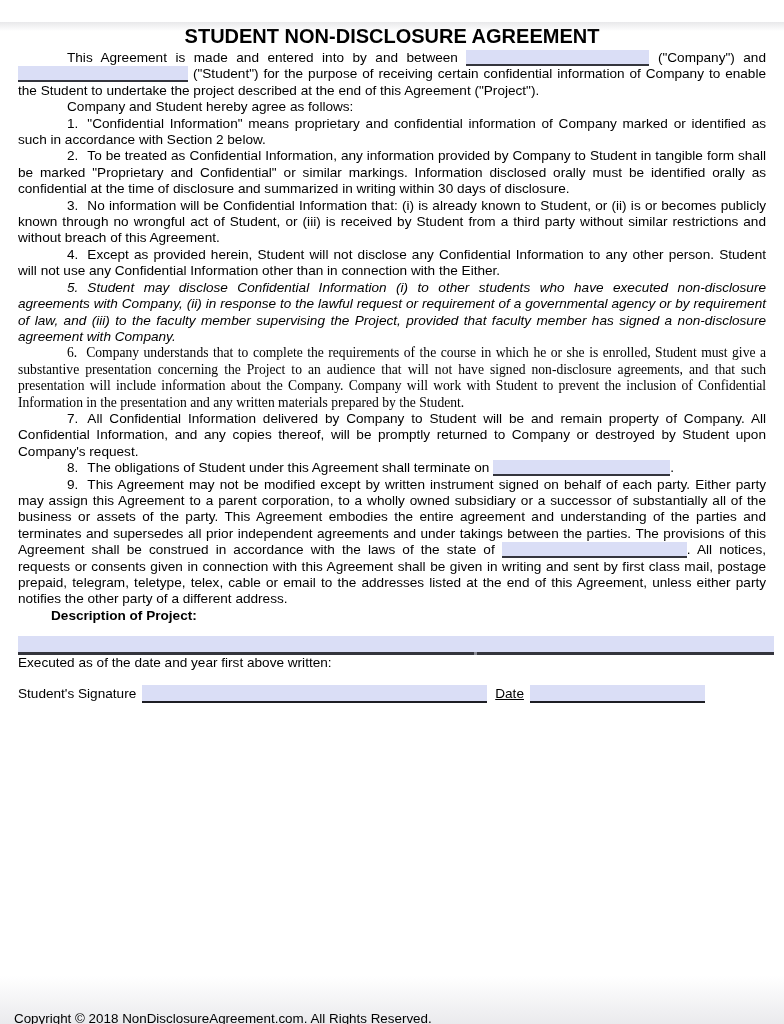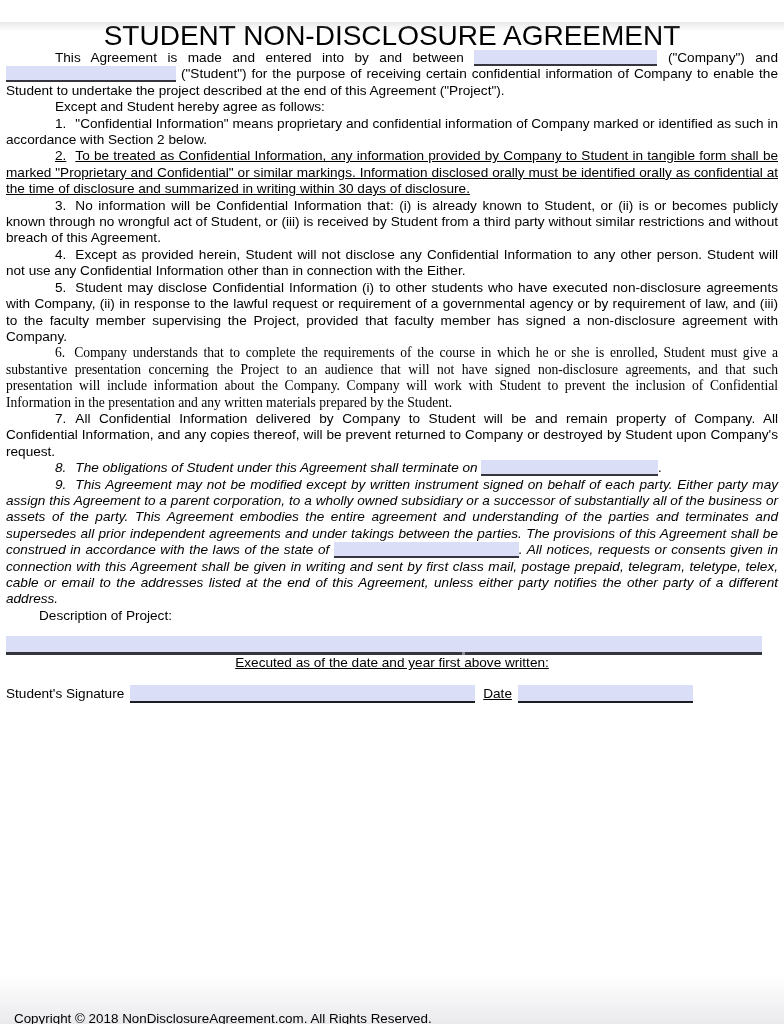--- a/index.html
+++ b/index.html
@@ -17,45 +17,45 @@
     background:linear-gradient(to bottom, rgba(190,190,195,0.35), rgba(255,255,255,0));
     pointer-events:none;z-index:5;
   }
   .edge-bottom{
     position:absolute;bottom:0;left:0;width:100%;height:70px;
     background:linear-gradient(to bottom, rgba(225,225,230,0), rgba(219,219,224,0.85));
     pointer-events:none;z-index:5;
   }
   h1.doc-title{
     margin:22px 14px 0;
-    font-size:28px;line-height:28px;
-    font-weight:normal;text-align:center;
+    font-size:20px;line-height:28px;
+    font-weight:bold;text-align:center;
     letter-spacing:0px;
   }
   .content{
-    margin:0 6px;
+    margin:0 18px;
     font-size:13.6px;line-height:16.4px;
     text-align:justify;
   }
   .content p{margin:0;}
   .indent{text-indent:49px;}
   .num{margin-right:9px;}
   .p-intro{margin-top:16px;}
   .p-agree{margin-top:18px;}
   .c1{margin-top:16px;}
-  .c2{margin-top:17px;text-decoration:underline;}
+  .c2{margin-top:17px;}
   .c3{margin-top:13px;}
   .c4{margin-top:12px;}
-  .c5{margin-top:16px;}
+  .c5{margin-top:16px;font-style:italic;}
   .c6{margin-top:12px;font-family:Liberation Serif, serif;}
   .c7{margin-top:12px;}
-  .c8{margin-top:12px;font-style:italic;}
-  .c9{margin-top:20px;font-style:italic;}
-  .desc-h{margin-top:5px;font-weight:normal;text-align:left;padding-left:33px;}
-  .executed{margin-top:15px;text-align:center;text-decoration:underline;}
+  .c8{margin-top:12px;}
+  .c9{margin-top:20px;}
+  .desc-h{margin-top:5px;font-weight:bold;text-align:left;padding-left:33px;}
+  .executed{margin-top:15px;text-align:left;}
 
   .ifield{
     display:inline-block;
     height:14px;
     background:#dadef6;
     border-bottom:2px solid #34353d;
     vertical-align:-4px;
   }
   .f-company{width:183px;}
   .f-student{width:170px;}
@@ -95,35 +95,35 @@
 
 <div class="page">
   <div class="edge-top"></div>
 
   <h1 class="doc-title">STUDENT NON-DISCLOSURE AGREEMENT</h1>
 
   <div class="content">
 
     <p class="p-intro indent"><span>This Agreement is made and entered into by and between </span><span class="ifield f-company"></span><span> ("Company") and </span><span class="ifield f-student"></span><span> ("Student") for the purpose of receiving certain confidential information of Company to enable the Student to undertake the project described at the end of this Agreement ("Project").</span></p>
 
-    <p class="p-agree indent">Except and Student hereby agree as follows:</p>
+    <p class="p-agree indent">Company and Student hereby agree as follows:</p>
 
     <p class="c1 indent"><span class="num">1.</span><span>"Confidential Information" means proprietary and confidential information of Company marked or identified as such in accordance with Section 2 below.</span></p>
 
     <p class="c2 indent"><span class="num">2.</span><span>To be treated as Confidential Information, any information provided by Company to Student in tangible form shall be marked "Proprietary and Confidential" or similar markings. Information disclosed orally must be identified orally as confidential at the time of disclosure and summarized in writing within 30 days of disclosure.</span></p>
 
     <p class="c3 indent"><span class="num">3.</span><span>No information will be Confidential Information that: (i) is already known to Student, or (ii) is or becomes publicly known through no wrongful act of Student, or (iii) is received by Student from a third party without similar restrictions and without breach of this Agreement.</span></p>
 
     <p class="c4 indent"><span class="num">4.</span><span>Except as provided herein, Student will not disclose any Confidential Information to any other person.  Student will not use any Confidential Information other than in connection with the Either.</span></p>
 
     <p class="c5 indent"><span class="num">5.</span><span>Student may disclose Confidential Information (i) to other students who have executed non-disclosure agreements with Company, (ii) in response to the lawful request or requirement of a governmental agency or by requirement of law, and (iii) to the faculty member supervising the Project, provided that faculty member has signed a non-disclosure agreement with Company.</span></p>
 
     <p class="c6 indent"><span class="num">6.</span><span>Company understands that to complete the requirements of the course in which he or she is enrolled, Student must give a substantive presentation concerning the Project to an audience that will not have signed non-disclosure agreements, and that such presentation will include information about the Company. Company will work with Student to prevent the inclusion of Confidential Information in the presentation and any written materials prepared by the Student.</span></p>
 
-    <p class="c7 indent"><span class="num">7.</span><span>All Confidential Information delivered by Company to Student will be and remain property of Company. All Confidential Information, and any copies thereof, will be prevent returned to Company or destroyed by Student upon Company's request.</span></p>
+    <p class="c7 indent"><span class="num">7.</span><span>All Confidential Information delivered by Company to Student will be and remain property of Company. All Confidential Information, and any copies thereof, will be promptly returned to Company or destroyed by Student upon Company's request.</span></p>
 
     <p class="c8 indent"><span class="num">8.</span><span>The obligations of Student under this Agreement shall terminate on </span><span class="ifield f-termination"></span><span>.</span></p>
 
     <p class="c9 indent"><span class="num">9.</span><span>This Agreement may not be modified except by written instrument signed on behalf of each party.  Either party may assign this Agreement to a parent corporation, to a wholly owned subsidiary or a successor of substantially all of the business or assets of the party. This Agreement embodies the entire agreement and understanding of the parties and terminates and supersedes all prior independent agreements and under takings between the parties. The provisions of this Agreement shall be construed in accordance with the laws of the state of </span><span class="ifield f-state"></span><span>.  All notices, requests or consents given in connection with this Agreement shall be given in writing and sent by first class mail, postage prepaid, telegram, teletype, telex, cable or email to the addresses listed at the end of this Agreement, unless either party notifies the other party of a different address.</span></p>
 
     <p class="desc-h">Description of Project:</p>
 
     <div class="desc-box">
       <div class="desc-blue"></div>
       <div class="desc-bar"></div>

